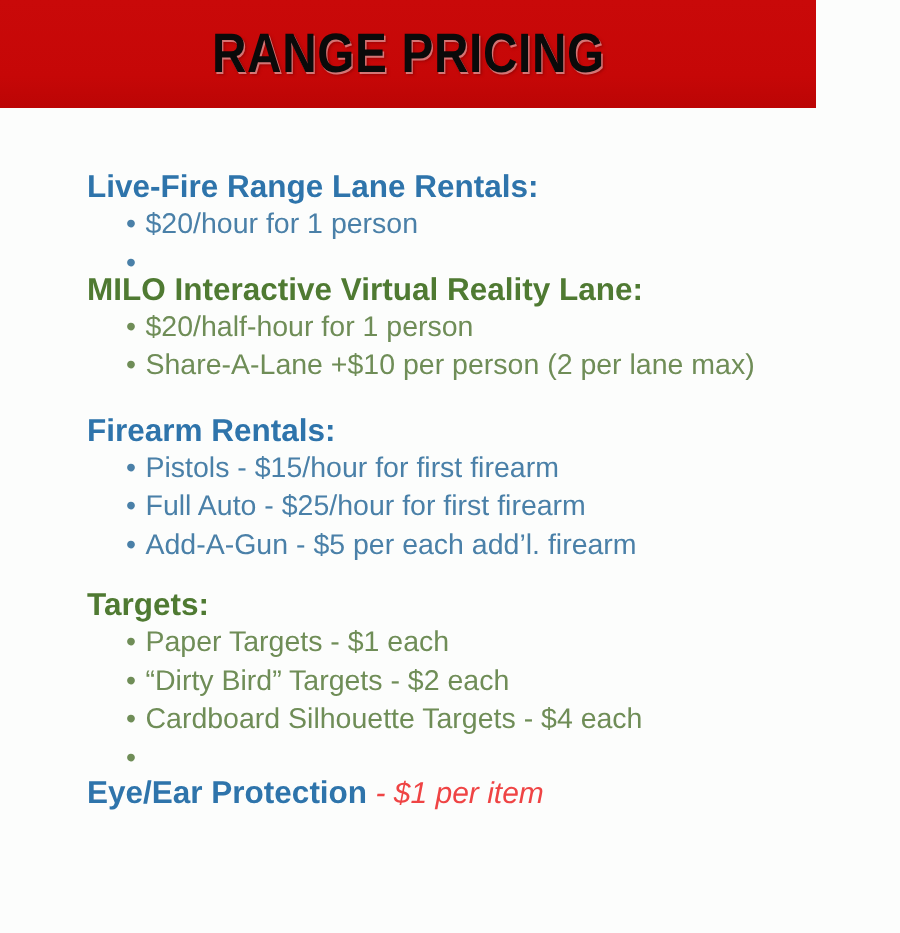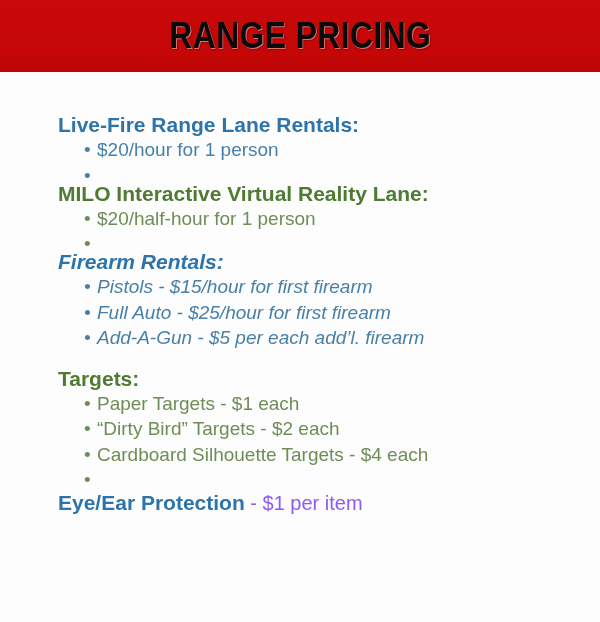--- a/index.html
+++ b/index.html
@@ -17,21 +17,21 @@
   .flyer {
     position: relative;
     width: 600px;
     height: 622px;
     background: #fcfdfc;
     box-sizing: border-box;
   }
 
   
   .banner {
-    width: 600px;
+    width: 544px;
     height: 72px;
     background: #c80a0a;
     background-image: linear-gradient(180deg, #c90909 0%, #c60707 70%, #bb0505 100%);
     display: flex;
     align-items: center;
     justify-content: center;
     overflow: hidden;
   }
   .banner-title {
     font-family: "Liberation Sans Narrow", "Liberation Sans", sans-serif;
@@ -84,38 +84,39 @@
   .sec-blue .section-heading { color: #2e74ab; }
   .sec-blue .bullets li { color: #4a80a8; }
 
   
   .sec-green .section-heading { color: #4f7a32; }
   .sec-green .bullets li { color: #6f8d57; }
 
   
   .s-live   { padding-top: 34px; }
   .s-milo   { padding-top: 18px; }
-  .s-fire   { padding-top: 18px; font-style: italic; }
+  .s-fire   { padding-top: 18px; }
   .s-target { padding-top: 15px; }
 
   .footer-line {
     padding-top: 23px;
     padding-left: 58px;
     font-size: 21px;
     line-height: 26px;
     white-space: nowrap;
   }
   .footer-line .strong {
     font-weight: bold;
     color: #2e74ab;
     font-size: 21px;
   }
   .footer-line .rest {
-    color: #8b5cf6;
+    color: #ef4444;
     font-size: 20px;
+    font-style: italic;
   }
 </style>
 </head>
 <body>
 
 <div class="flyer">
 
   <div class="banner">
     <div class="banner-title">RANGE PRICING</div>
   </div>
@@ -137,20 +138,21 @@
 
     <div class="section sec-green s-milo">
       <div class="section-heading">MILO Interactive Virtual Reality Lane:</div>
       <ul class="bullets">
         <li>
           <span class="bullet-dot">•</span>
           <span>$20/half-hour for 1 person</span>
         </li>
         <li>
           <span class="bullet-dot">•</span>
+          <span>Share-A-Lane +$10 per person (2 per lane max)</span>
         </li>
       </ul>
     </div>
 
     <div class="section sec-blue s-fire">
       <div class="section-heading">Firearm Rentals:</div>
       <ul class="bullets">
         <li>
           <span class="bullet-dot">•</span>
           <span>Pistols - $15/hour for first firearm</span>

